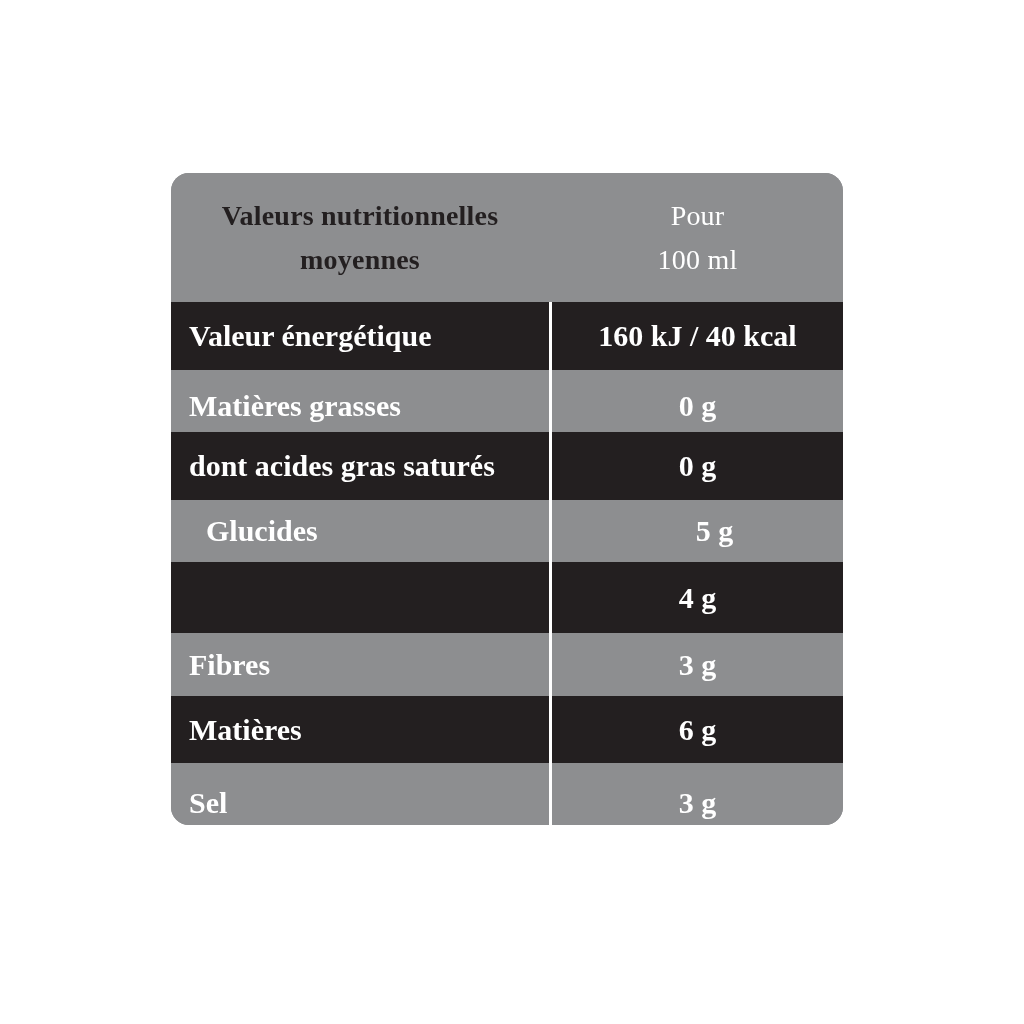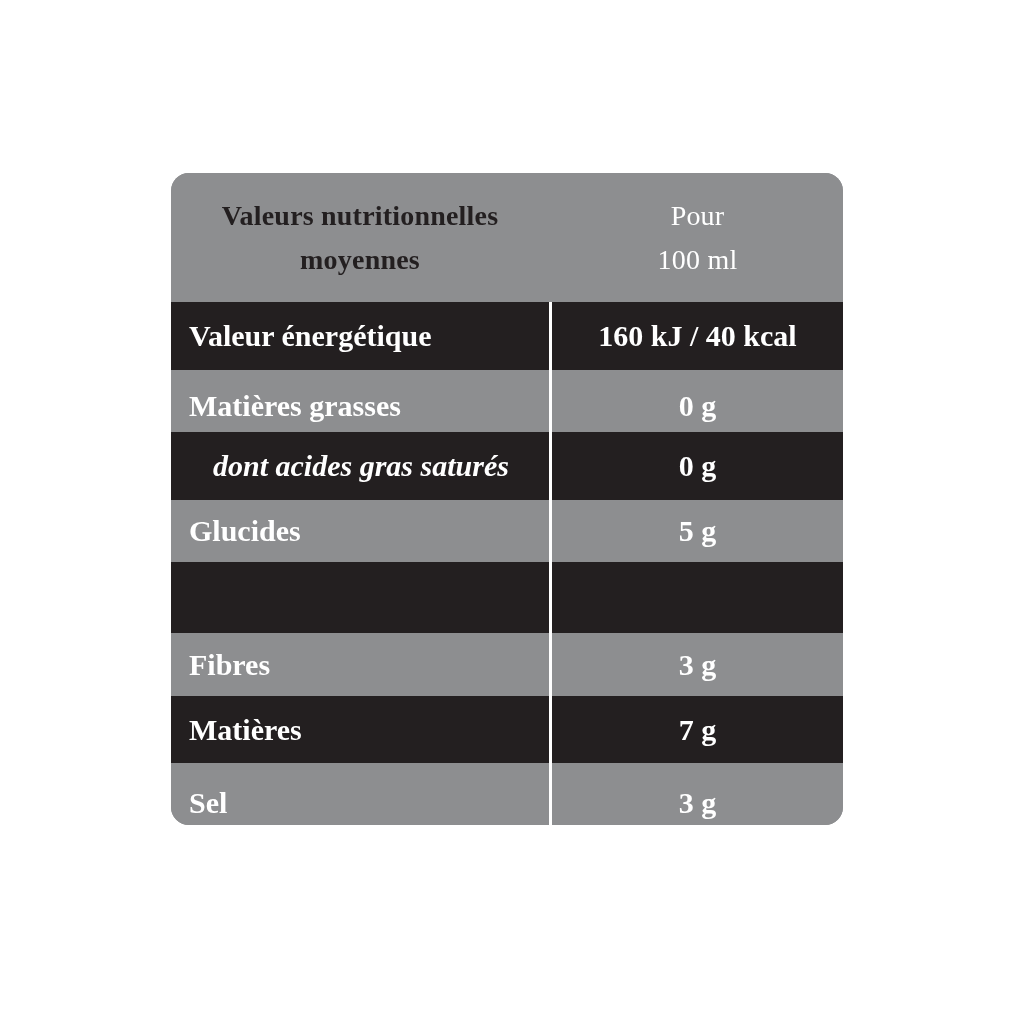--- a/index.html
+++ b/index.html
@@ -11,21 +11,21 @@
   .hcell { position:absolute; top:0; height:129px; display:flex; flex-direction:column;
            justify-content:center; align-items:center; font-weight:bold; font-size:28px;
            line-height:44px; letter-spacing:0.2px;text-align:center; }
   .hleft { left:0; width:378px; color:#231f20; }
   .hright { left:381px; width:291px; color:#ffffff; font-weight:normal; }
   .row { position:absolute; left:0; width:672px; }
   .row.dark { background:#231f20; }
   .row.light { background:#8d8e90; }
   .cell-l { position:absolute; left:0; top:0; bottom:0; width:378px; display:flex; align-items:center;
             color:#ffffff; font-size:30px; font-weight:bold; padding-left:18px; box-sizing:border-box; }
-  .cell-l.indent { padding-left:42px;font-style:italic; }
+  .cell-l.indent { padding-left:18px; }
   .cell-r { position:absolute; left:381px; top:0; bottom:0; width:291px; display:flex; align-items:center;
             justify-content:center; color:#ffffff; font-size:30px; font-weight:bold; }
   .divider { position:absolute; left:378px; top:129px; width:3px; height:523px; background:#ffffff; }
 </style>
 </head>
 <body>
 
 <div class="table">
   <div class="header">
     <div class="hcell hleft">
@@ -43,33 +43,34 @@
     <div class="cell-r">160 kJ / 40 kcal</div>
   </div>
   <div class="row light" style="top:197px;height:72px;">
     <div class="cell-l">Matières grasses</div>
     <div class="cell-r">0 g</div>
   </div>
   <div class="row dark" style="top:259px;height:68px;">
     <div class="cell-l indent">dont acides gras saturés</div>
     <div class="cell-r">0 g</div>
   </div>
-  <div class="row light" style="top:327px;height:62px;">
+  <div class="row light" style="top:327px;height:62px;margin-left:17px;">
     <div class="cell-l">Glucides</div>
     <div class="cell-r">5 g</div>
   </div>
   <div class="row dark" style="top:389px;height:71px;">
+    <div class="cell-r">4 g</div>
   </div>
   <div class="row light" style="top:460px;height:63px;">
     <div class="cell-l">Fibres</div>
     <div class="cell-r">3 g</div>
   </div>
   <div class="row dark" style="top:523px;height:67px;">
     <div class="cell-l">Matières</div>
-    <div class="cell-r">7 g</div>
+    <div class="cell-r">6 g</div>
   </div>
   <div class="row light" style="top:590px;height:80px;">
     <div class="cell-l">Sel</div>
     <div class="cell-r">3 g</div>
   </div>
 
   <div class="divider"></div>
 </div>
 
 </body></html>

